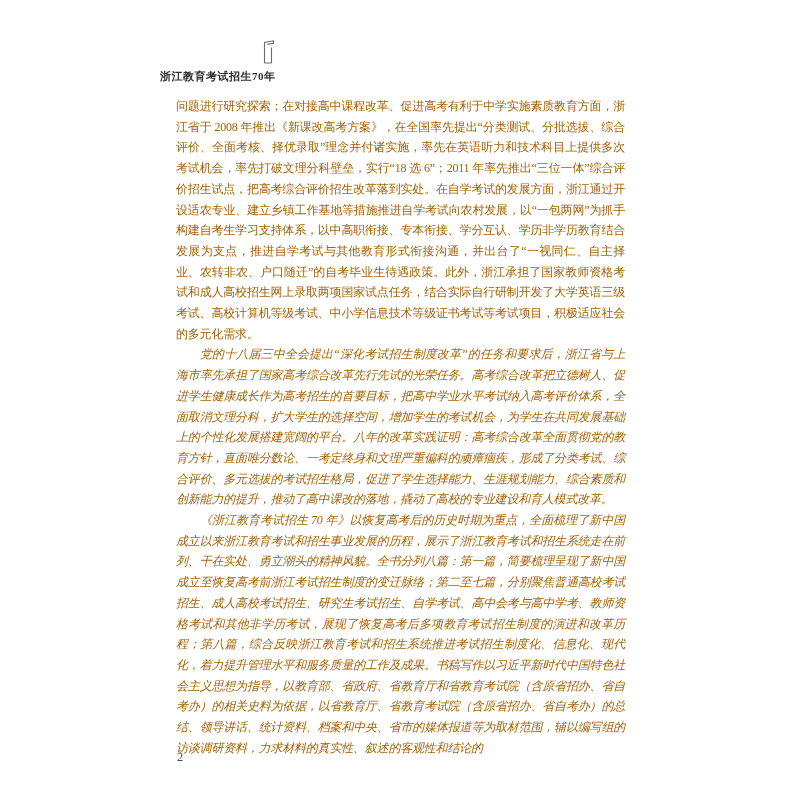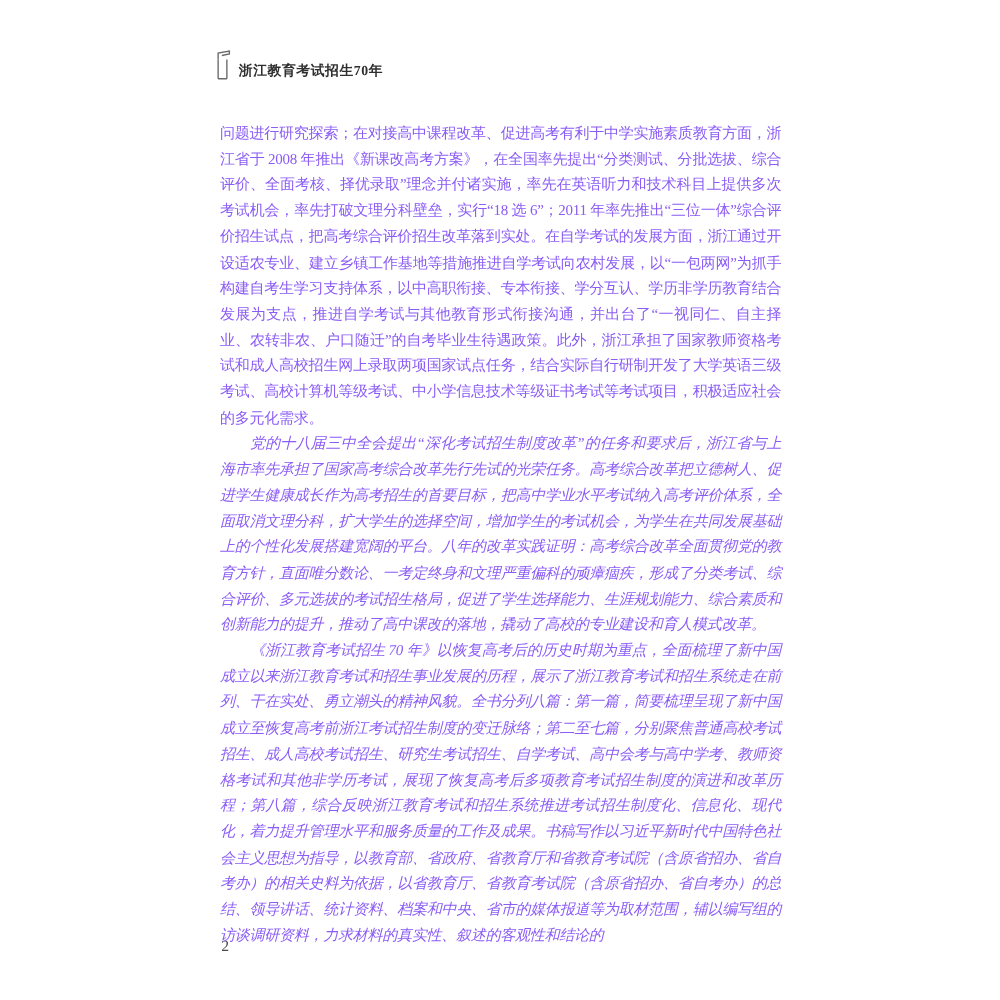--- a/index.html
+++ b/index.html
@@ -11,25 +11,26 @@
     position: relative;
     width: 800px;
     height: 800px;
     background: #ffffff;
     overflow: hidden;
     font-family: "Liberation Serif", "DejaVu Serif", serif;
   }
   
   .page-header {
     position: absolute;
-    left: 171px;
+    left: 160px;
     top: 40px;
     display: flex;
     align-items: flex-end;
     gap: 5px;
+    flex-direction: column;
   }
   .logo {
     display: inline-block;
     width: 15px;
     height: 24px;
     line-height: 0;
   }
   .header-title {
     font-size: 11px;
     font-weight: bold;
@@ -42,21 +43,21 @@
   .page-body {
     position: absolute;
     left: 176px;
     top: 96px;
     width: 449px;
   }
   .para {
     margin: 0;
     font-size: 12px;
     line-height: 20.7px;
-    color: #8b5cf6;
+    color: #a16207;
     text-align: justify;
     text-justify: inter-ideograph;
     letter-spacing: -0.2px;
   }
   .para.indent {
     text-indent: 2em;
     font-style: italic;
   }
   
   .page-number {

